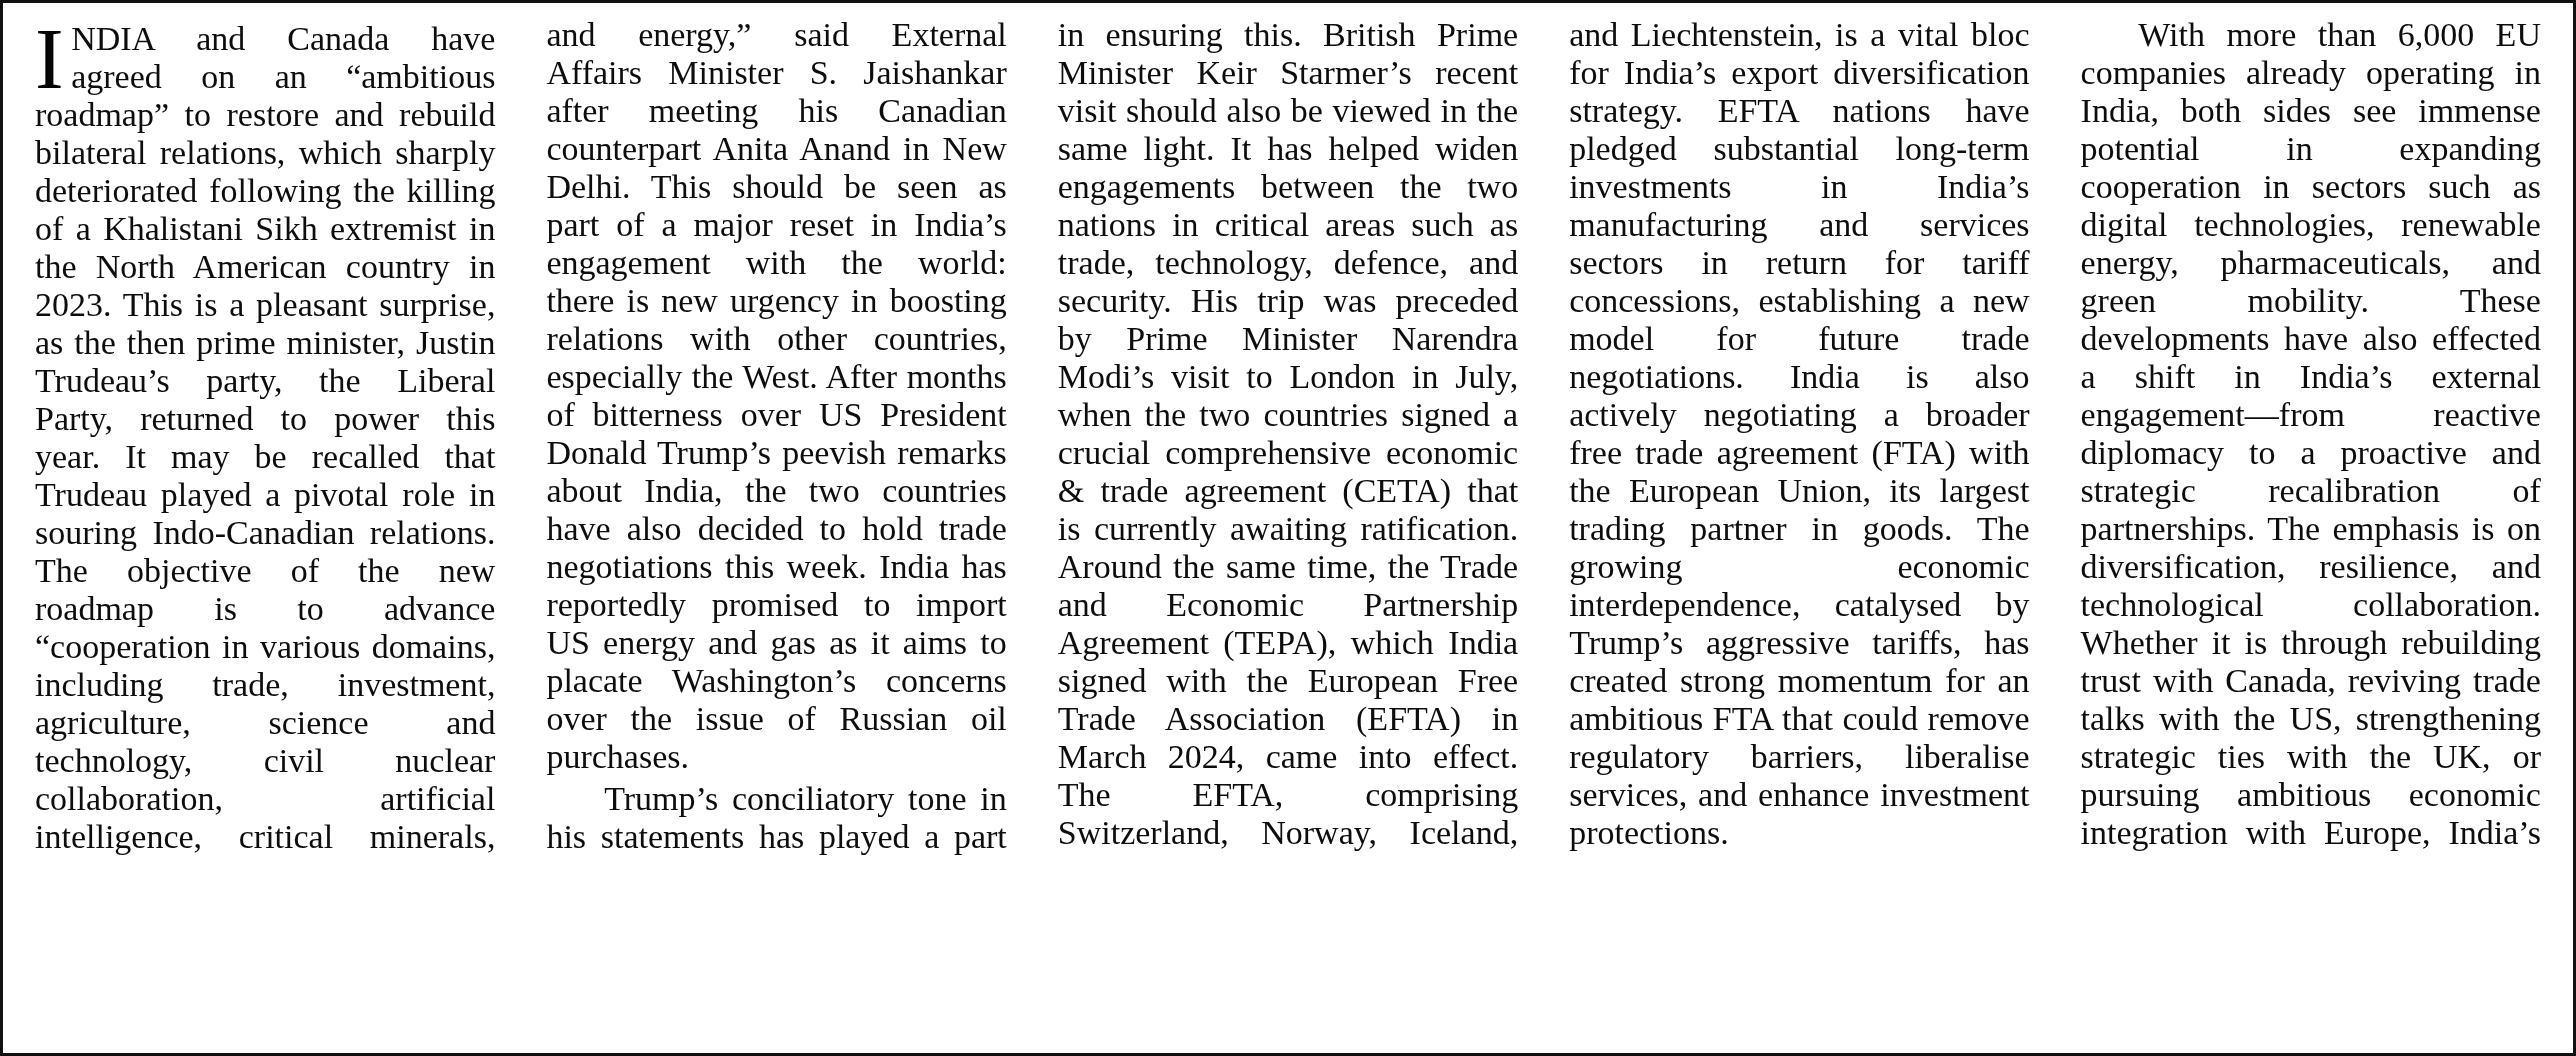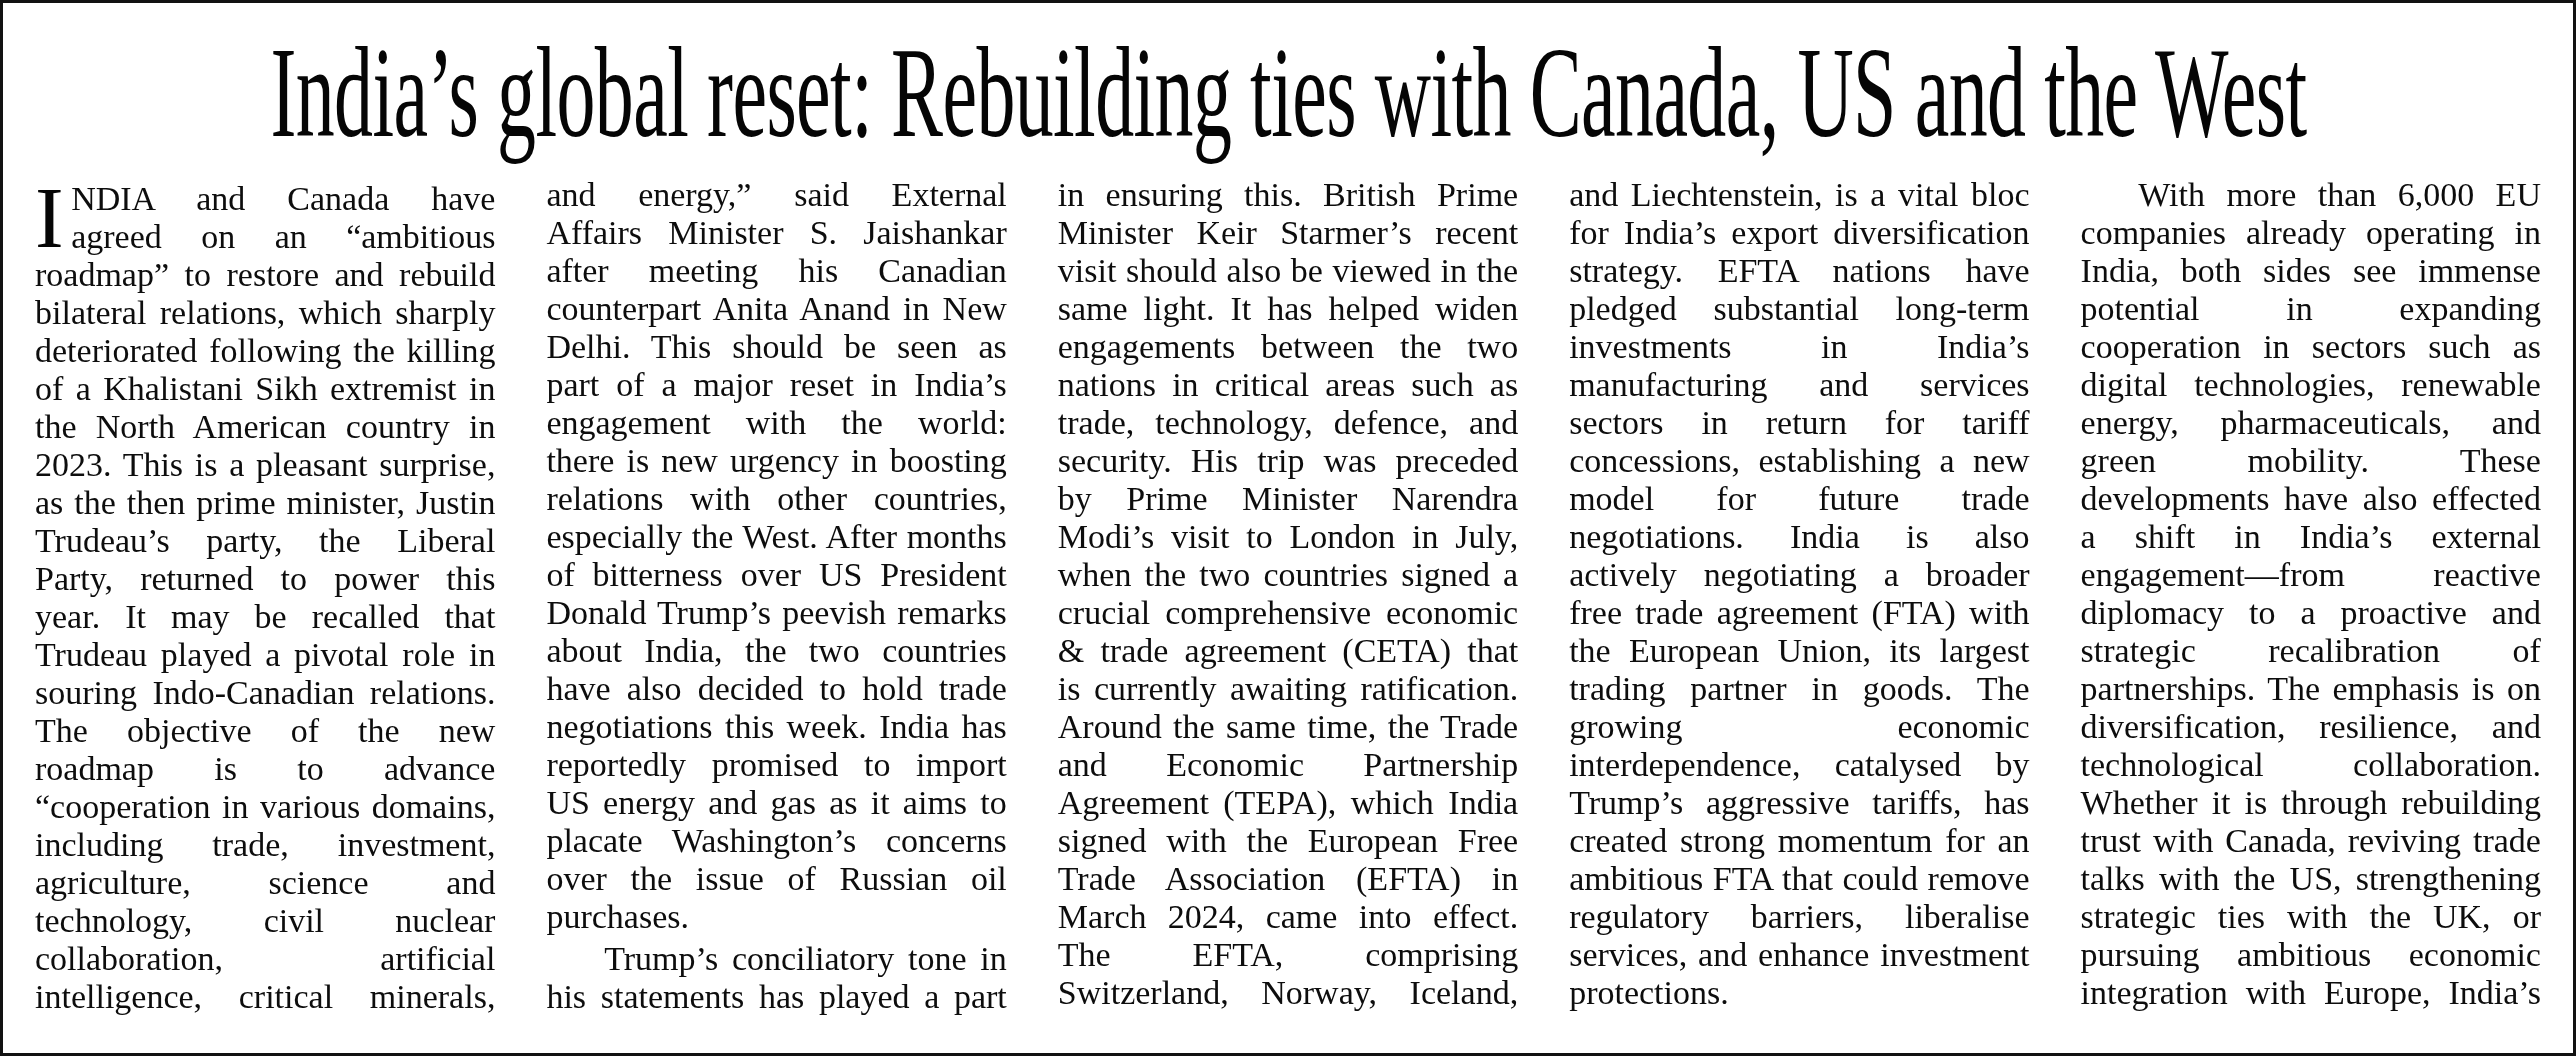--- a/index.html
+++ b/index.html
@@ -66,23 +66,20 @@
     padding: 5.6px 7.5px 0 0;
     font-weight: 400;
     color: #050505;
   }
 </style>
 </head>
 <body>
 
 <div class="sheet">
 
-  <div class="headline-wrap">
-    <h1 class="headline">India’s global reset: Rebuilding ties with Canada, US and the West</h1>
-  </div>
 
   <div class="article-body">
     <p class="dropcap">INDIA and Canada have agreed on an “ambitious roadmap” to restore and rebuild bilateral relations, which sharply deteriorated following the killing of a Khalistani Sikh extremist in the North American country in 2023. This is a pleasant surprise, as the then prime minister, Justin Trudeau’s party, the Liberal Party, returned to power this year. It may be recalled that Trudeau played a pivotal role in souring Indo-Canadian relations. The objective of the new roadmap is to advance “cooperation in various domains, including trade, investment, agriculture, science and technology, civil nuclear collaboration, artificial intelligence, critical minerals, and energy,” said External Affairs Minister S. Jaishankar after meeting his Canadian counterpart Anita Anand in New Delhi. This should be seen as part of a major reset in India’s engagement with the world: there is new urgency in boosting relations with other countries, especially the West. After months of bitterness over US President Donald Trump’s peevish remarks about India, the two countries have also decided to hold trade negotiations this week. India has reportedly promised to import US energy and gas as it aims to placate Washington’s concerns over the issue of Russian oil purchases.</p>
     <p class="indent">Trump’s conciliatory tone in his statements has played a part in ensuring this. British Prime Minister Keir Starmer’s recent visit should also be viewed in the same light. It has helped widen engagements between the two nations in critical areas such as trade, technology, defence, and security. His trip was preceded by Prime Minister Narendra Modi’s visit to London in July, when the two countries signed a crucial comprehensive economic &amp; trade agreement (CETA) that is currently awaiting ratification. Around the same time, the Trade and Economic Partnership Agreement (TEPA), which India signed with the European Free Trade Association (EFTA) in March 2024, came into effect. The EFTA, comprising Switzerland, Norway, Iceland, and Liechtenstein, is a vital bloc for India’s export diversification strategy. EFTA nations have pledged substantial long-term investments in India’s manufacturing and services sectors in return for tariff concessions, establishing a new model for future trade negotiations. India is also actively negotiating a broader free trade agreement (FTA) with the European Union, its largest trading partner in goods. The growing economic interdependence, catalysed by Trump’s aggressive tariffs, has created strong momentum for an ambitious FTA that could remove regulatory barriers, liberalise services, and enhance investment protections.</p>
     <p class="indent">With more than 6,000 EU companies already operating in India, both sides see immense potential in expanding cooperation in sectors such as digital technologies, renewable energy, pharmaceuticals, and green mobility. These developments have also effected a shift in India’s external engagement—from reactive diplomacy to a proactive and strategic recalibration of partnerships. The emphasis is on diversification, resilience, and technological collaboration. Whether it is through rebuilding trust with Canada, reviving trade talks with the US, strengthening strategic ties with the UK, or pursuing ambitious economic integration with Europe, India’s foreign policy today reflects a confident, globally oriented vision. This transformation is being driven by both geopolitical and economic imperatives. In an era of fragmented global supply chains, energy insecurity, and technological competition, India’s ability to maintain balanced relations with major powers while pursuing its developmental priorities is becoming its most valuable diplomatic asset. The new roadmap with Canada, therefore, is not an isolated event but part of a larger narrative.</p>
   </div>
 
 </div>
 
 

